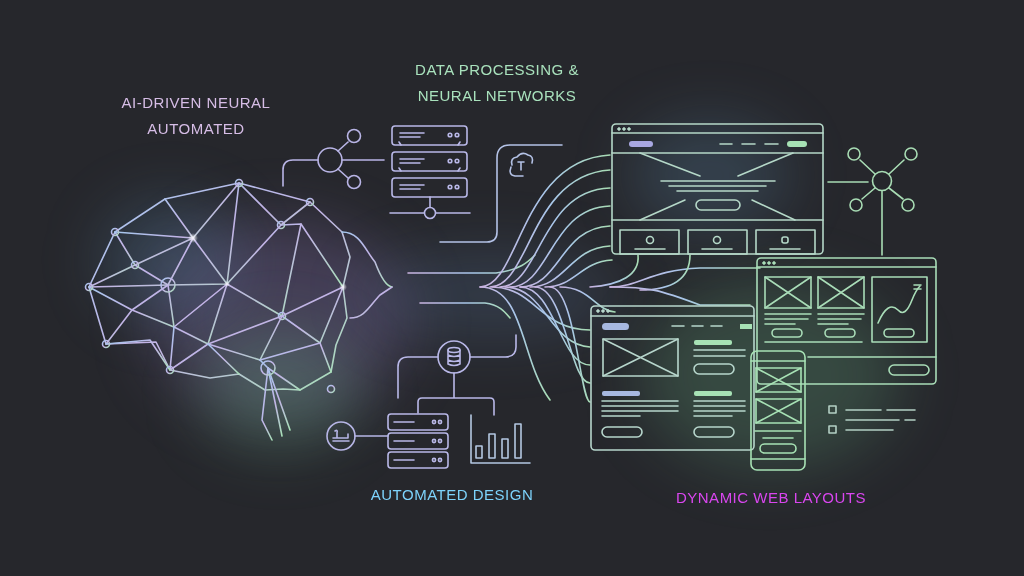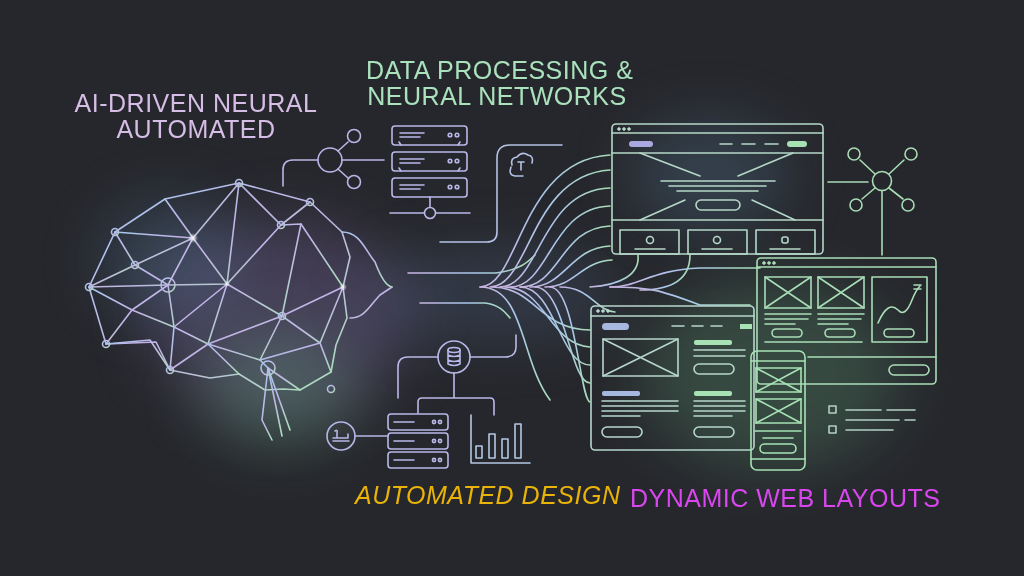--- a/index.html
+++ b/index.html
@@ -9,21 +9,21 @@
     font-family: "Liberation Sans", "DejaVu Sans", sans-serif;
     position: relative;
   }
   .canvas { position: absolute; inset: 0; width: 1024px; height: 576px; }
   .glow {
     position: absolute; border-radius: 50%; pointer-events: none;
     filter: blur(30px);
   }
   .label {
     position: absolute; text-align: center; letter-spacing: 0.5px;
-    font-size: 25px; line-height: 26px; font-weight: 400;
+    font-size: 15px; line-height: 26px; font-weight: 400;
     white-space: nowrap;
   }
   .label .line { display: block; }
   svg .l { fill: none; stroke-width: 1.6; stroke-linecap: round; stroke-linejoin: round; }
 </style>
 </head>
 <body>
 
 <div class="glow" style="left:150px;top:220px;width:260px;height:200px;background:rgba(160,130,210,0.25);"></div>
 <div class="glow" style="left:200px;top:330px;width:160px;height:120px;background:rgba(120,210,150,0.22);"></div>
@@ -290,19 +290,19 @@
 <div class="label" style="left:62px;top:90px;width:268px;color:#d6bde6;">
   <span class="line">AI-DRIVEN NEURAL</span>
   <span class="line">AUTOMATED</span>
 </div>
 
 <div class="label" style="left:366px;top:57px;width:262px;color:#a9e2bd;">
   <span class="line">DATA PROCESSING &amp;</span>
   <span class="line">NEURAL NETWORKS</span>
 </div>
 
-<div class="label" style="left:355px;top:482px;width:248px;color:#eab308;font-style:italic;">
+<div class="label" style="left:328px;top:482px;width:248px;color:#7dd3fc;">
   <span class="line">AUTOMATED DESIGN</span>
 </div>
 
 <div class="label" style="left:630px;top:485px;width:282px;color:#d946ef;">
   <span class="line">DYNAMIC WEB LAYOUTS</span>
 </div>
 
 </body></html>

